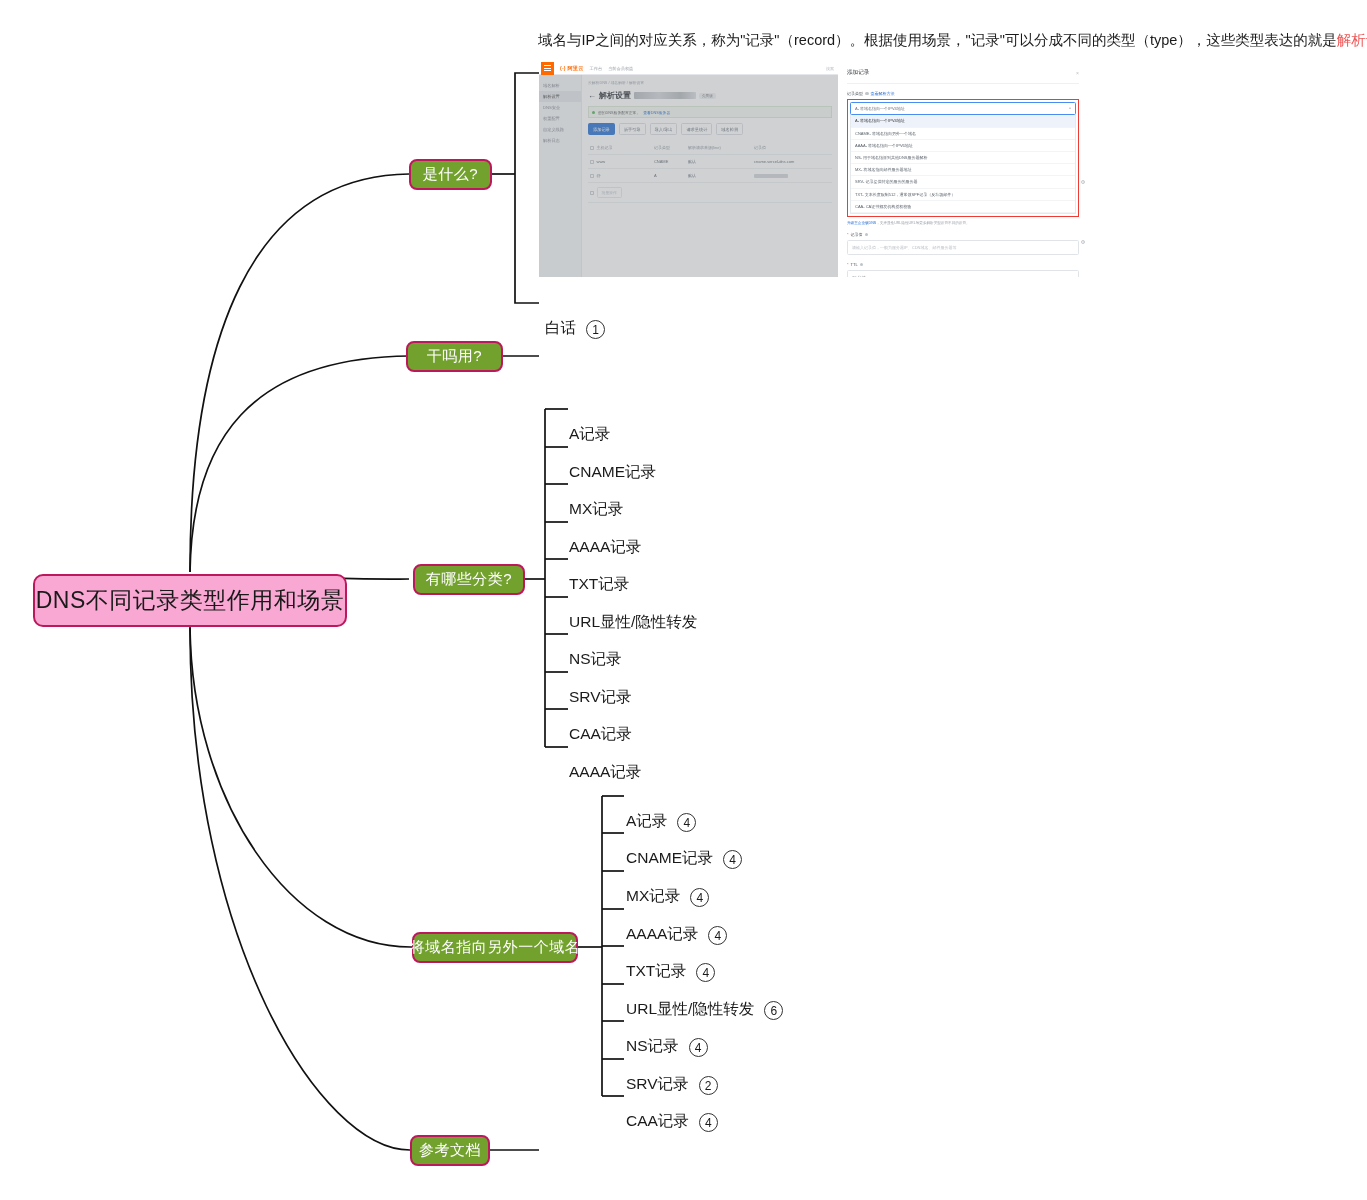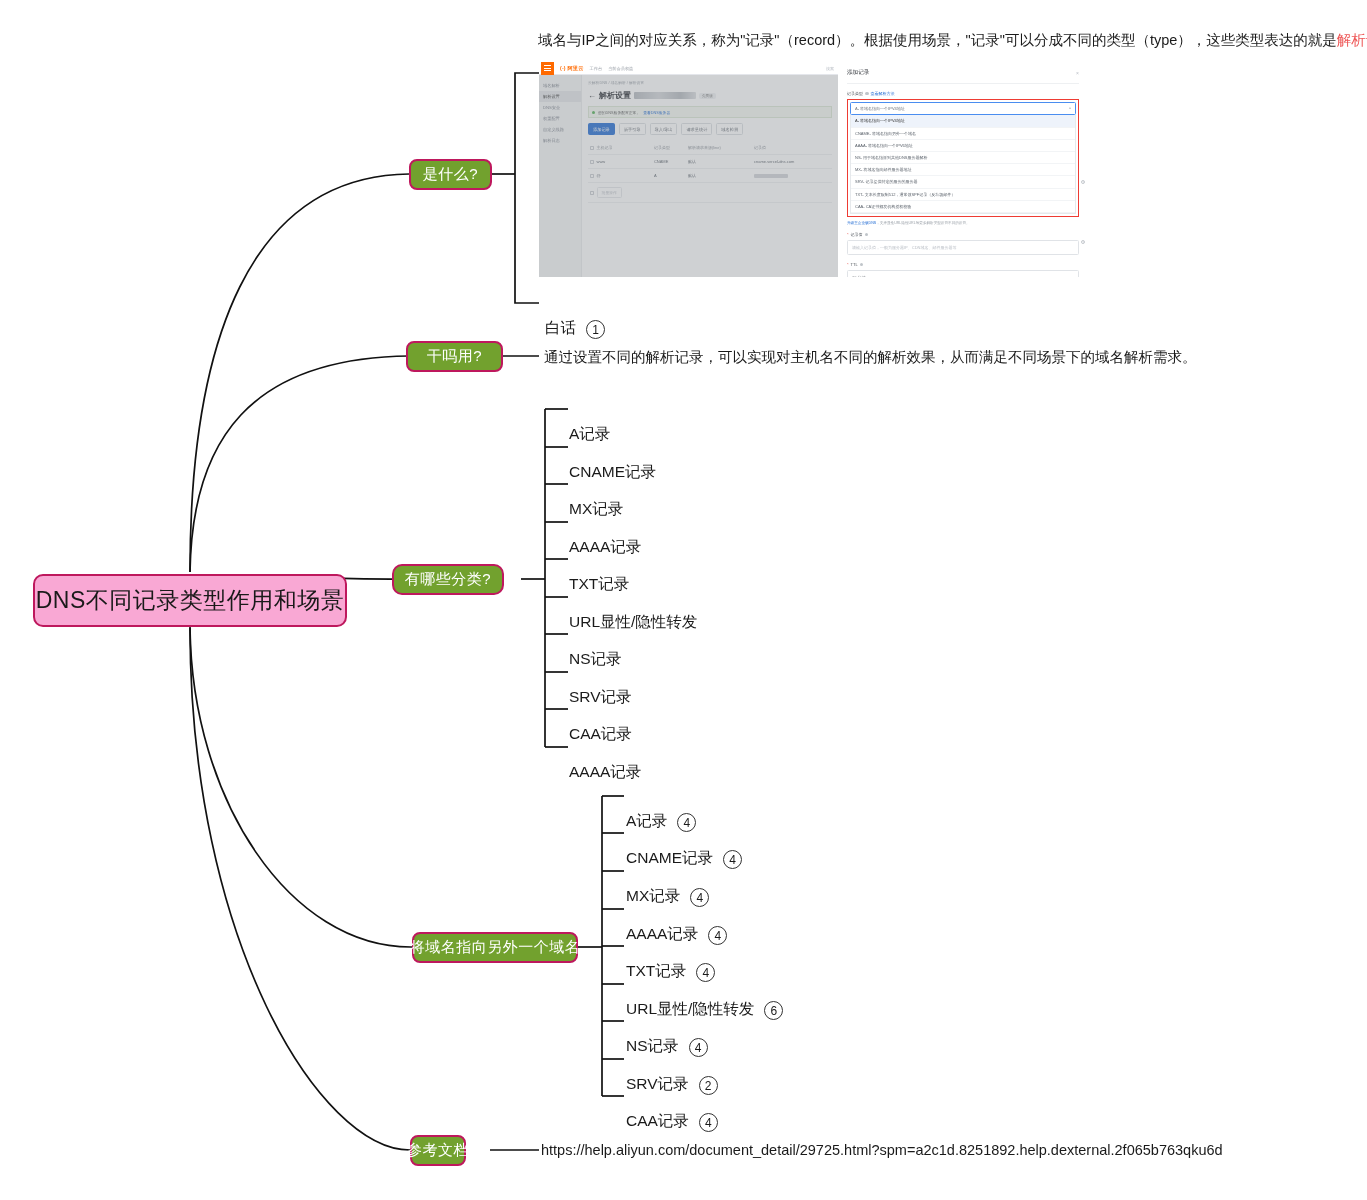--- a/index.html
+++ b/index.html
@@ -456,32 +456,31 @@
       <path d="M490,1150 L539,1150"></path>
     </g>
   </svg>
 
   <div class="node root" style="left:33px; top:574px; width:314px; height:53px;">DNS不同记录类型作用和场景</div>
 
   <div class="node branch" style="left:409px; top:159px; width:83px; height:31px;">是什么?</div>
 
   <div class="node branch" style="left:406px; top:341px; width:97px; height:31px;">干吗用?</div>
 
-  <div class="node branch" style="left:392px; top:564px; width:112px; height:31px;border-radius:10px;">有哪些分类?</div>
+  <div class="node branch" style="left:413px; top:564px; width:112px; height:31px;">有哪些分类?</div>
 
   <div class="node branch" style="left:412px; top:932px; width:166px; height:31px;">将域名指向另外一个域名</div>
 
-  <div class="node branch" style="left:410px; top:1135px; width:56px; height:31px;">参考文档</div>
+  <div class="node branch" style="left:410px; top:1135px; width:80px; height:31px;">参考文档</div>
 
   <div class="leaf" style="left:545px; top:295px;">
     <span class="txt">白话</span>
     <span class="badge">1</span>
   </div>
 
-  <div class="para" style="left:544px; top:348px;">通过设置不同的解析记录，可以实现对主机名不同的解析效果，从而满足不同场景下的域名解析需求。</div>
 
   <div class="leaf" style="left:569px; top:401px;">
       <span class="txt">A记录</span>
     </div>
   <div class="leaf" style="left:569px; top:439px;">
       <span class="txt">CNAME记录</span>
     </div>
   <div class="leaf" style="left:569px; top:476px;">
       <span class="txt">MX记录</span>
     </div>
@@ -537,15 +536,14 @@
   </div>
   <div class="leaf" style="left:626px; top:1051px;">
     <span class="txt">SRV记录</span>
     <span class="badge">2</span>
   </div>
   <div class="leaf" style="left:626px; top:1088px;">
     <span class="txt">CAA记录</span>
     <span class="badge">4</span>
   </div>
 
-  <div class="url" style="left:541px; top:1142px;">https://help.aliyun.com/document_detail/29725.html?spm=a2c1d.8251892.help.dexternal.2f065b763qku6d</div>
 
 </div>
 
 </body></html>

